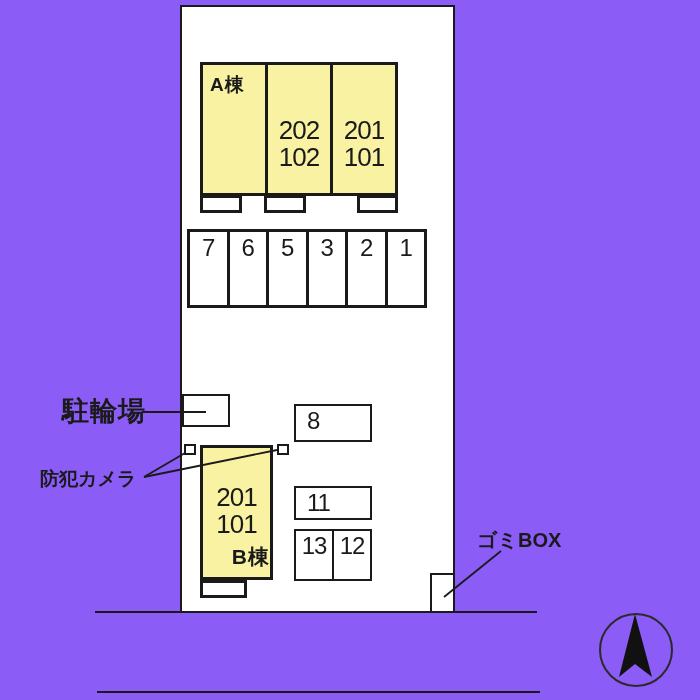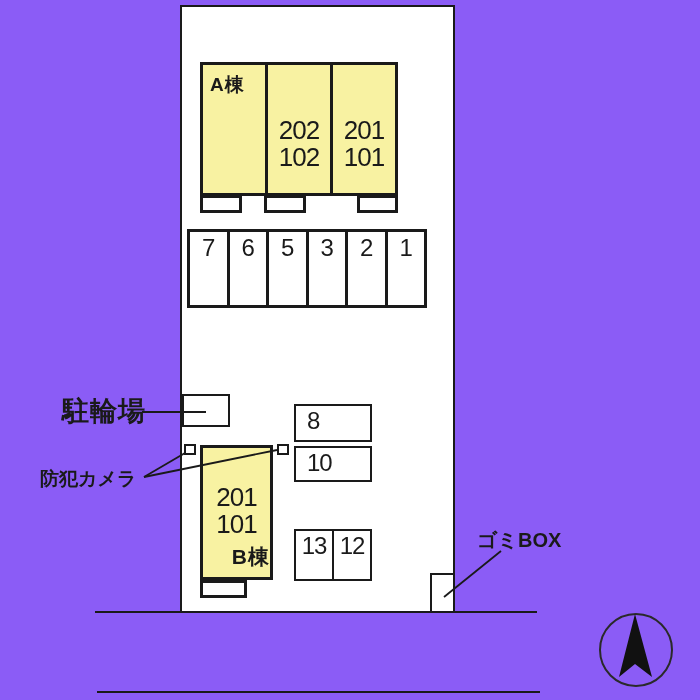--- a/index.html
+++ b/index.html
@@ -127,21 +127,21 @@
   <div class="abs" id="building-b">
     <div class="unit-nums">
       <div>201</div>
       <div>101</div>
     </div>
     <span class="b-name">B棟</span>
   </div>
   <div class="abs porch" id="porch-b"></div>
 
   <div class="abs r-row" id="row-8">8</div>
-  <div class="abs r-row" id="row-10">10</div>
+  <div class="abs r-row" id="row-11">11</div>
 
   <div class="abs" id="parking-bottom">
     <div class="p-space">13</div>
     <div class="p-space">12</div>
   </div>
 
   <div class="abs" id="garbage-rect"></div>
   <div class="abs" id="garbage-label">ゴミBOX</div>
 
   <div class="abs road-line" id="road-line-1"></div>

